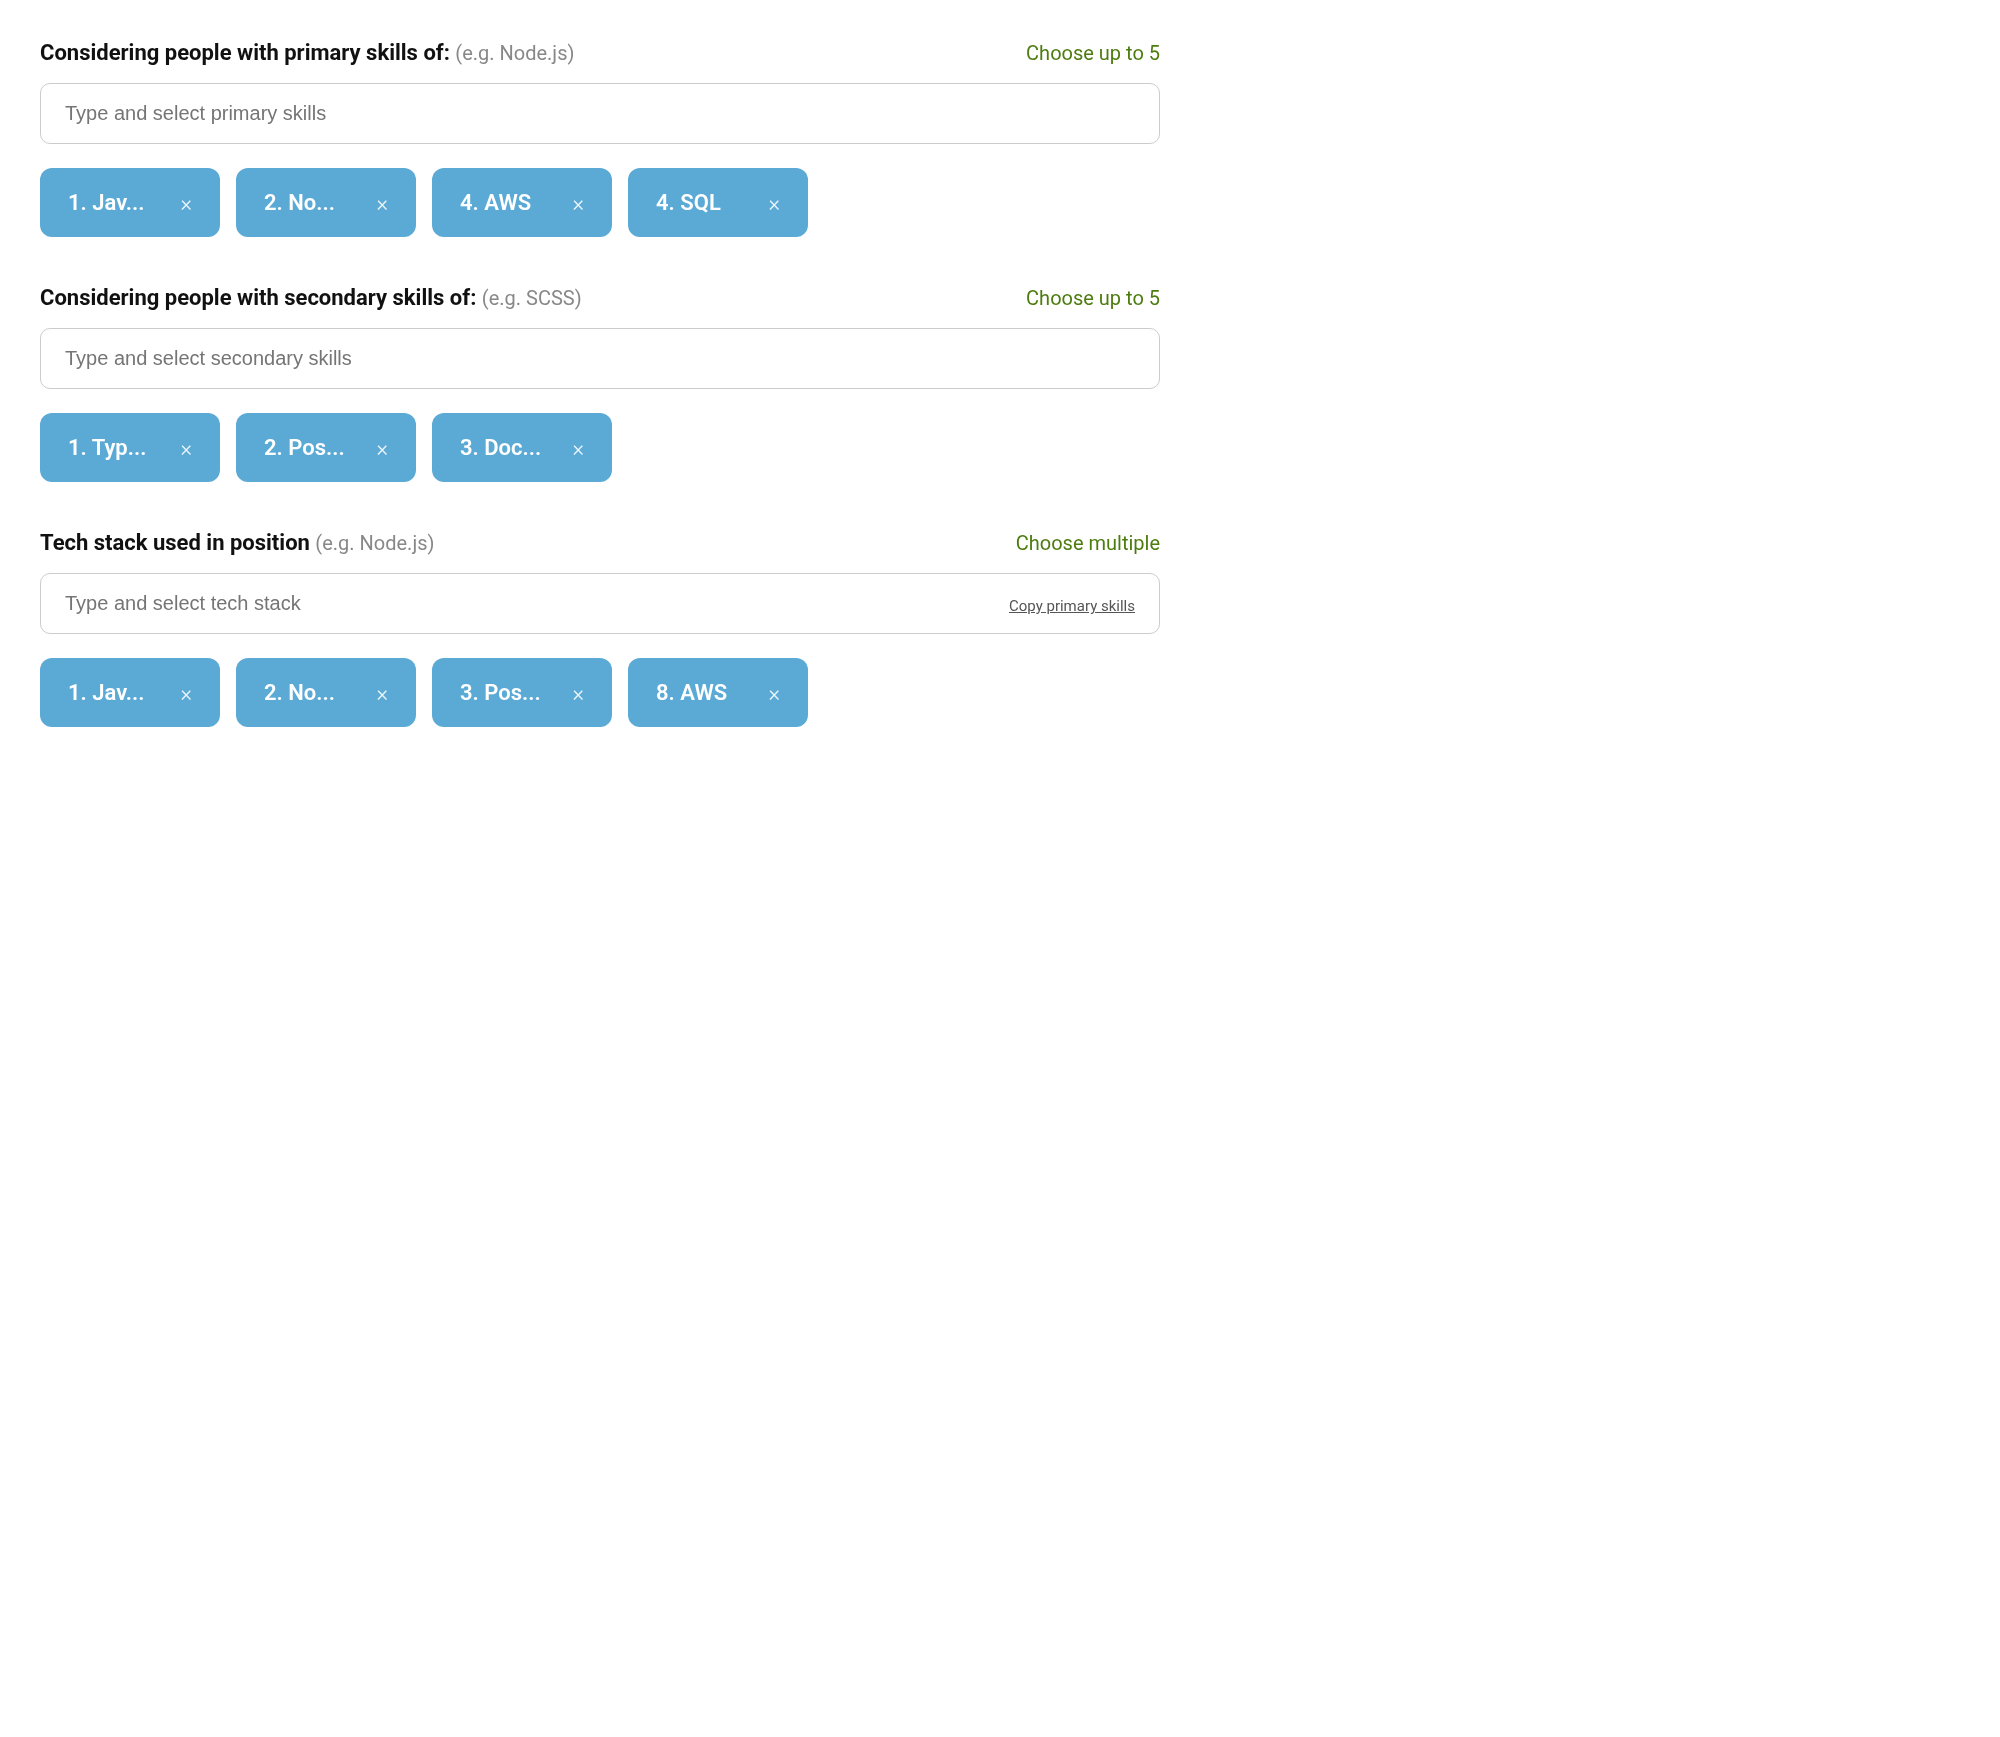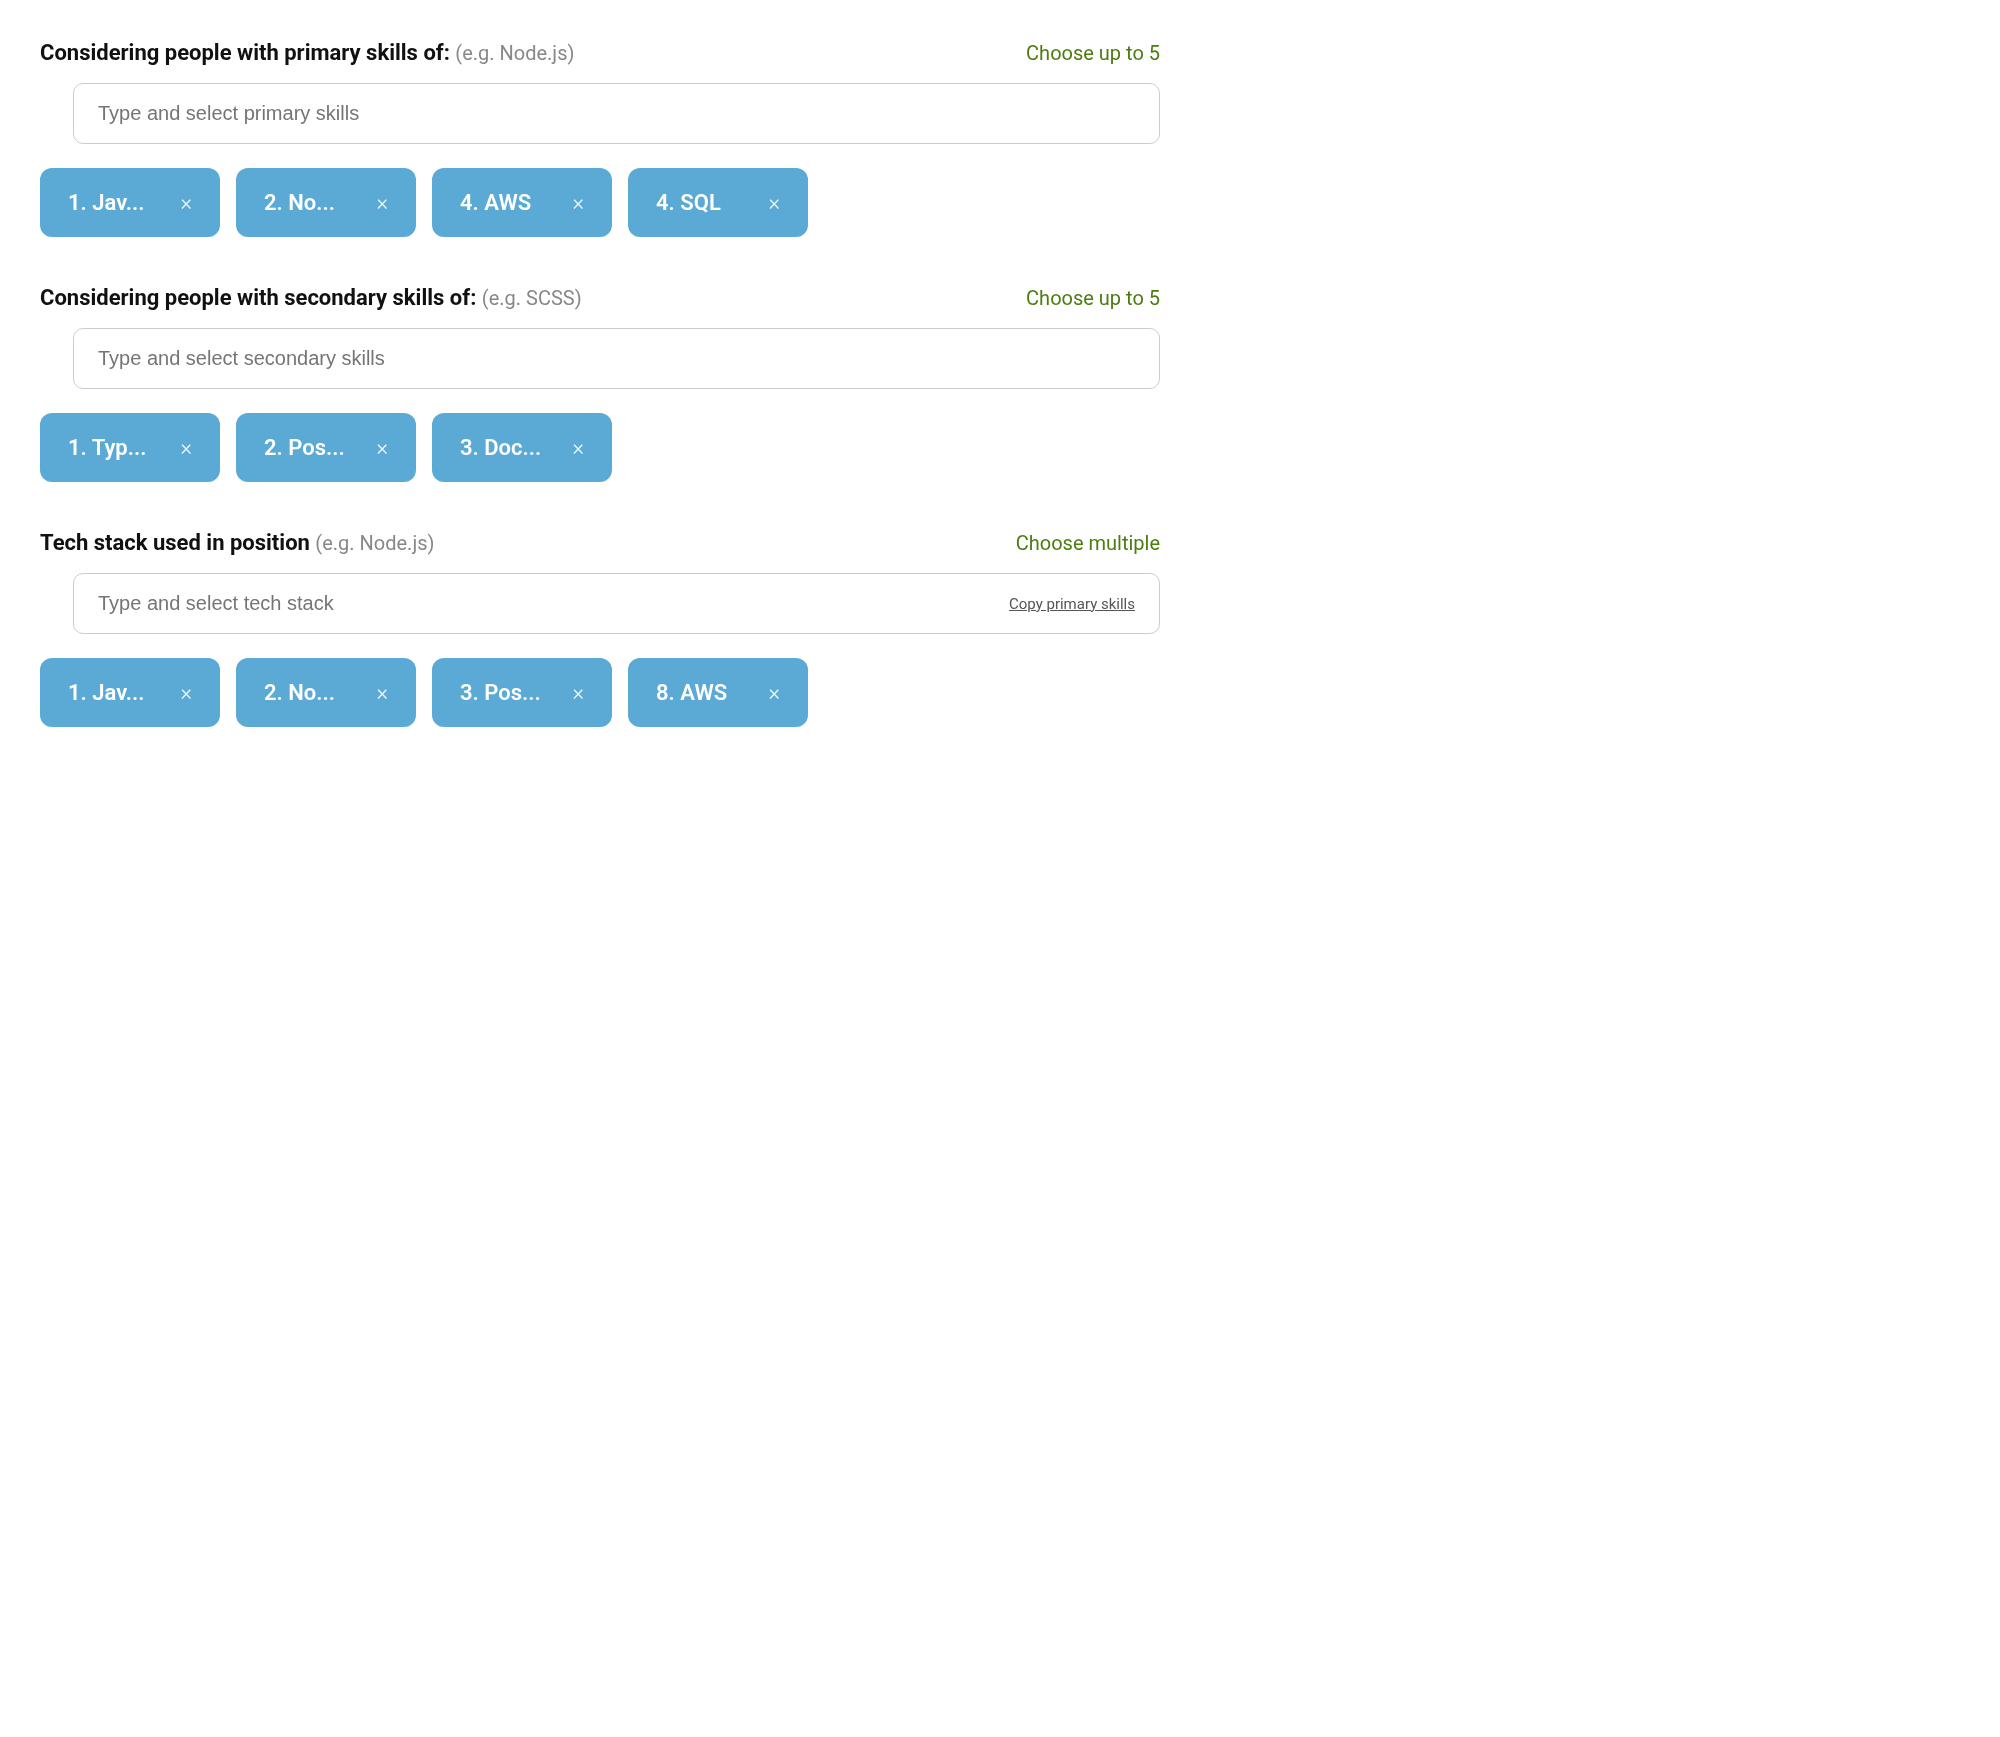--- a/index.html
+++ b/index.html
@@ -45,25 +45,24 @@
       cursor: pointer;
       text-decoration: none;
       white-space: nowrap;
     }
 
     .search-input-wrapper {
       border: 1.5px solid #cccccc;
       border-radius: 10px;
       padding: 18px 24px;
       display: flex;
-      align-items: center;
+      align-items: flex-end;
       background: #ffffff;
       margin-bottom: 24px;
       position: relative;
-      margin-left: 33px;
     }
 
     .search-input {
       border: none;
       outline: none;
       font-size: 20px;
       color: #aaaaaa;
       width: 100%;
       background: transparent;
     }
@@ -84,21 +83,21 @@
     }
 
     .tag {
       background: #5baad6;
       color: #ffffff;
       border-radius: 12px;
       padding: 22px 28px;
       font-size: 22px;
       font-weight: 600;
       display: flex;
-      align-items: center;
+      align-items: flex-end;
       gap: 18px;
       cursor: pointer;
       min-width: 180px;
     }
 
     .tag-label {
       flex: 1;
     }
 
     .tag-close {

